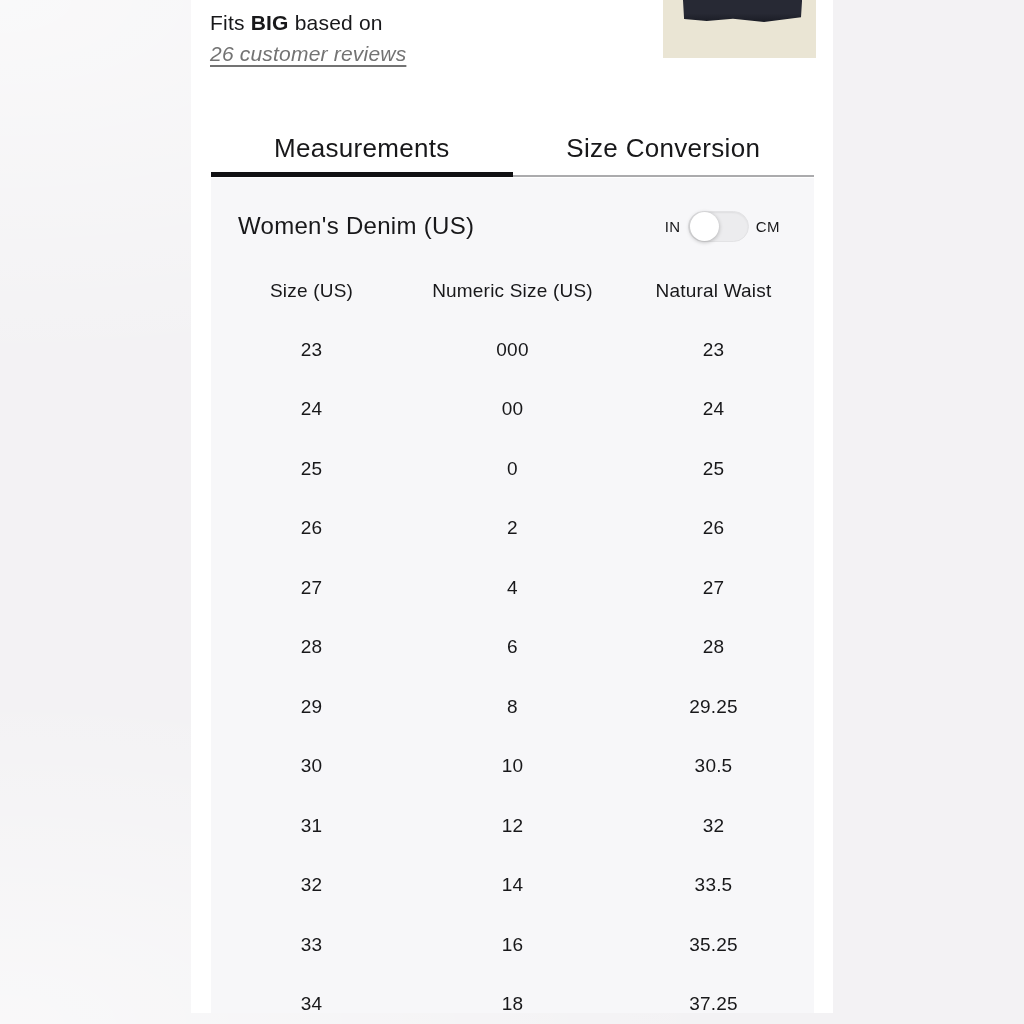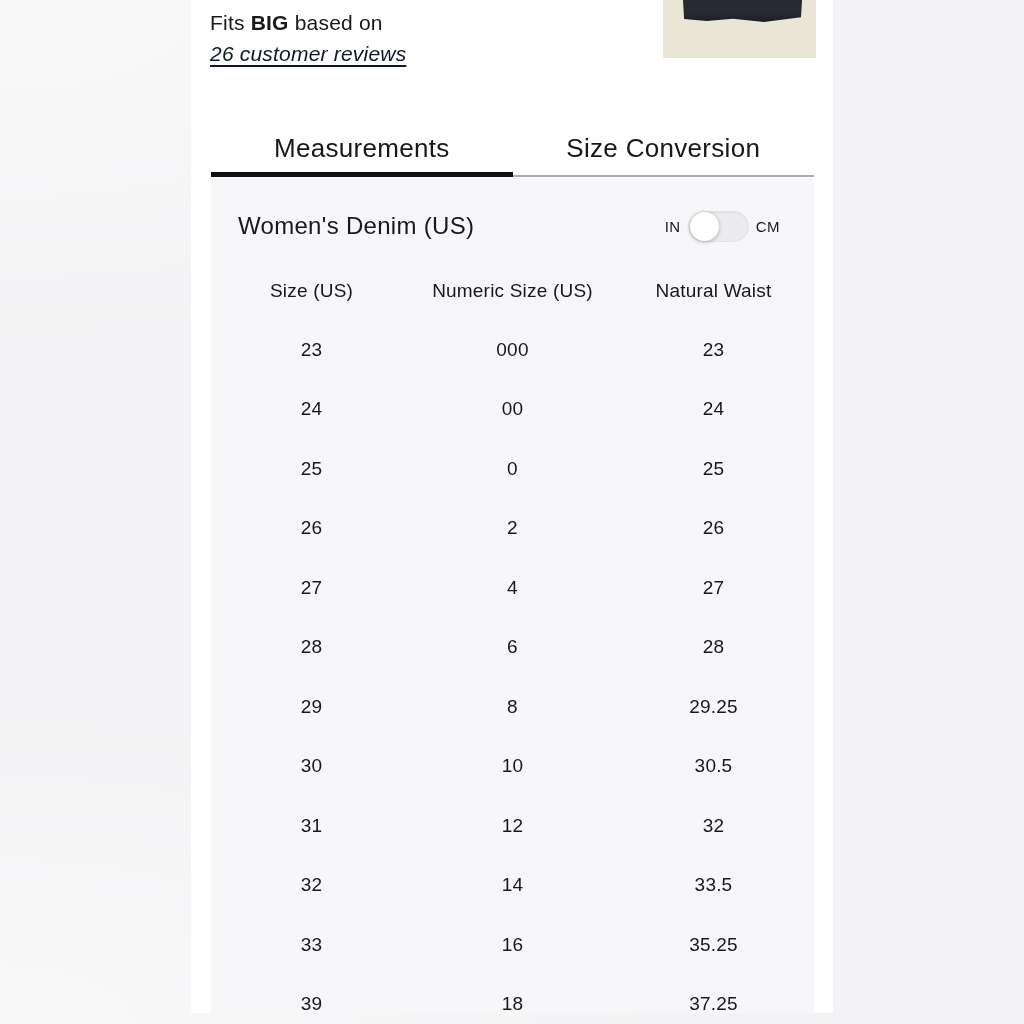--- a/index.html
+++ b/index.html
@@ -22,21 +22,21 @@
   .fit-note {
     position: absolute; left: 19px; top: 7px;
     font-size: 21px; letter-spacing: .2px; line-height: 31px;
   }
   .fit-note b { font-weight: 700; }
   .review-link {
     display: inline-block;
     font-size: 21px; font-style: italic;
     text-decoration: underline;
     text-underline-offset: 4px;
-    color: #0f172a; cursor: pointer;
+    color: #737373; cursor: pointer;
   }
   
   .product-thumb {
     position: absolute; right: 17px; top: 0;
     width: 153px; height: 58px;
     background: #eae5d4; overflow: hidden;
   }
   .garment {
     position: absolute; left: 13%; top: -2px; width: 78%; height: 24px;
     background: linear-gradient(#272934 64%, #1a1c25);
@@ -179,20 +179,20 @@
           <div>32</div>
           <div>14</div>
           <div>33.5</div>
         </div>
         <div class="trow">
           <div>33</div>
           <div>16</div>
           <div>35.25</div>
         </div>
         <div class="trow">
-          <div>39</div>
+          <div>34</div>
           <div>18</div>
           <div>37.25</div>
         </div>
       </div>
 
   </div>
 </div>
 
 </body></html>

